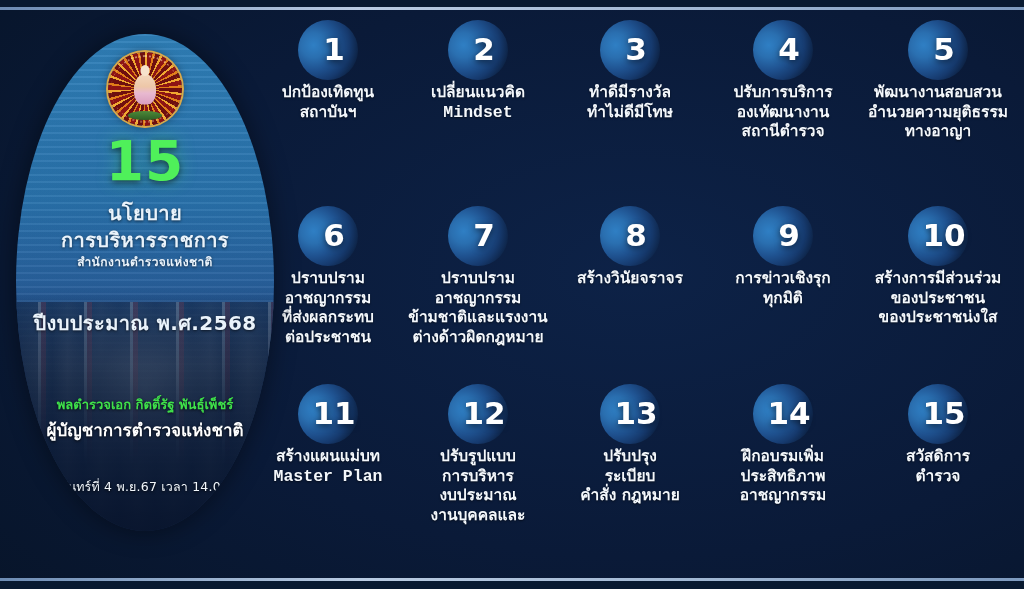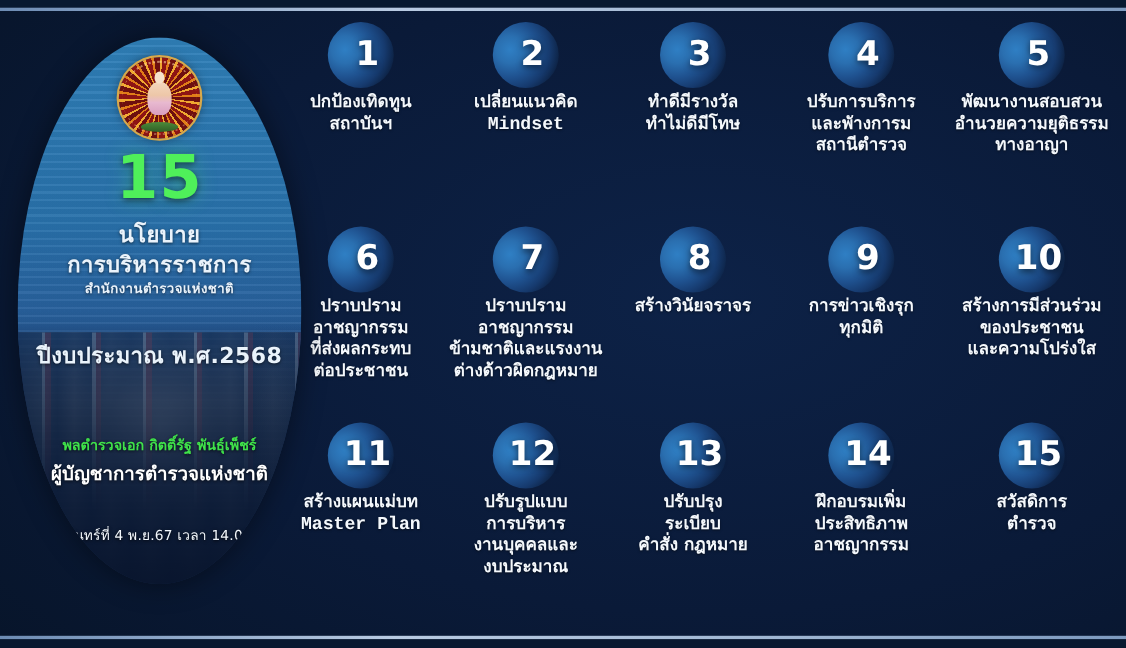--- a/index.html
+++ b/index.html
@@ -260,21 +260,21 @@
           <div>ทำดีมีรางวัล</div>
           <div>ทำไม่ดีมีโทษ</div>
         </div>
       </div>
       <div class="policy-item" style="left: 445px; top: 0px;">
         <div class="num-circle">
           <div class="num">4</div>
         </div>
         <div class="policy-label">
           <div>ปรับการบริการ</div>
-          <div>และพัางการม</div>
+          <div>องเทัฒนางาน</div>
           <div>สถานีตำรวจ</div>
         </div>
       </div>
       <div class="policy-item" style="left: 600px; top: 0px;">
         <div class="num-circle">
           <div class="num">5</div>
         </div>
         <div class="policy-label">
           <div>พัฒนางานสอบสวน</div>
           <div>อำนวยความยุติธรรม</div>
@@ -320,41 +320,41 @@
           <div>ทุกมิติ</div>
         </div>
       </div>
       <div class="policy-item" style="left: 600px; top: 186px;">
         <div class="num-circle">
           <div class="num">10</div>
         </div>
         <div class="policy-label">
           <div>สร้างการมีส่วนร่วม</div>
           <div>ของประชาชน</div>
-          <div>และความโปร่งใส</div>
+          <div>ของประชาชน่งใส</div>
         </div>
       </div>
       <div class="policy-item" style="left: -10px; top: 364px;">
         <div class="num-circle">
           <div class="num">11</div>
         </div>
         <div class="policy-label">
           <div>สร้างแผนแม่บท</div>
           <div class="en">Master Plan</div>
         </div>
       </div>
       <div class="policy-item" style="left: 140px; top: 364px;">
         <div class="num-circle">
           <div class="num">12</div>
         </div>
         <div class="policy-label">
           <div>ปรับรูปแบบ</div>
           <div>การบริหาร</div>
+          <div>งบประมาณ</div>
           <div>งานบุคคลและ</div>
-          <div>งบประมาณ</div>
         </div>
       </div>
       <div class="policy-item" style="left: 292px; top: 364px;">
         <div class="num-circle">
           <div class="num">13</div>
         </div>
         <div class="policy-label">
           <div>ปรับปรุง</div>
           <div>ระเบียบ</div>
           <div>คำสั่ง กฎหมาย</div>

